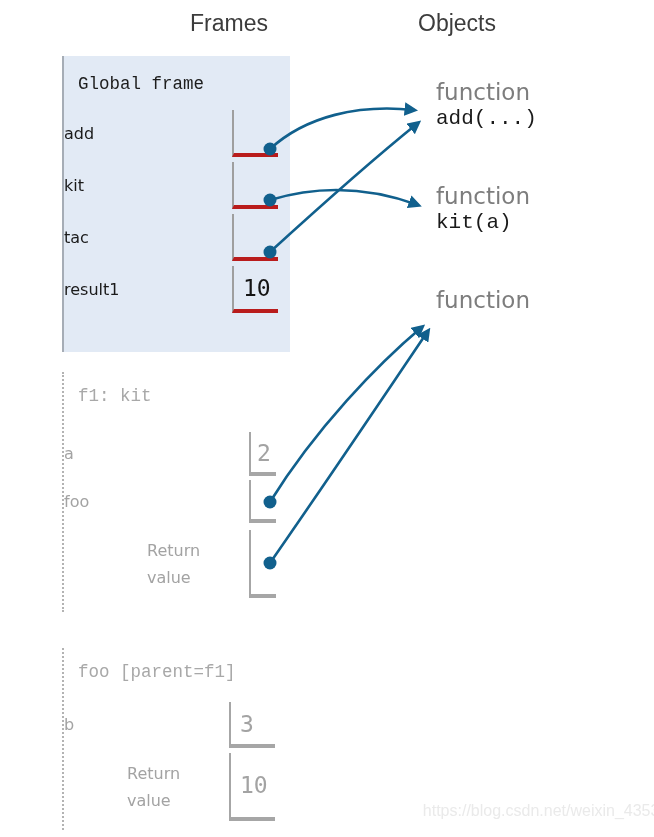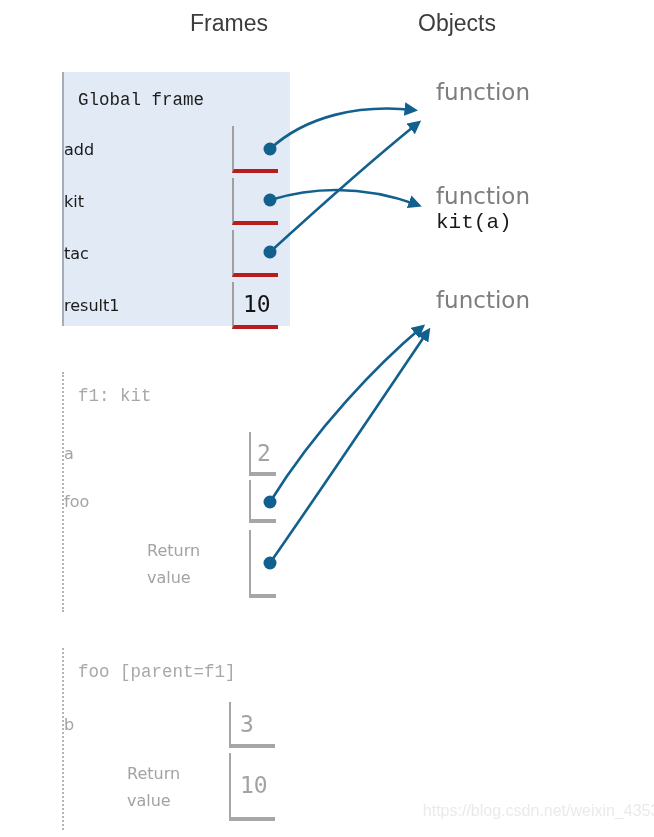--- a/index.html
+++ b/index.html
@@ -10,21 +10,21 @@
   .col-header{
     position:absolute;top:10px;font-family:"Liberation Sans",sans-serif;
     font-size:23px;color:#3c3c3c;
   }
   #hdr-frames{left:146px;}
   #hdr-objects{left:374px;text-align:center;}
 
   
   .frame{position:absolute;left:18px;box-sizing:border-box;}
   .frame.global{
-    top:72px;width:228px;height:254px;background:#e2eaf5;
+    top:56px;width:228px;height:296px;background:#e2eaf5;
     border-left:2px solid #a6adb6;
   }
   .frame.stale{border-left:2px dotted #b3b3b3;background:transparent;}
   #frame-f1{top:372px;width:228px;height:240px;}
   #frame-foo{top:648px;width:228px;height:182px;}
 
   .frame-label{
     position:absolute;left:14px;top:18px;
     font-family:"Liberation Mono",monospace;font-size:17.5px;color:#1d1d1d;
     white-space:pre;
@@ -154,20 +154,21 @@
     <div class="row o-row two-line" style="top:105px;height:68px">
       <div class="var-name" style="width:90px;left:63px;line-height:27px">Return value</div>
       <div class="var-box">
           <span class="var-value" style="line-height:64px">10</span>
         </div>
     </div>
   </div>
 
   <div class="heap-obj" style="top:82px">
     <div class="type-label">function</div>
+    <div class="signature">add(...)</div>
   </div>
   <div class="heap-obj" style="top:186px">
     <div class="type-label">function</div>
     <div class="signature">kit(a)</div>
   </div>
   <div class="heap-obj" style="top:290px">
     <div class="type-label">function</div>
   </div>
 
   <svg id="arrows" width="654" height="837" viewBox="0 0 654 837">

